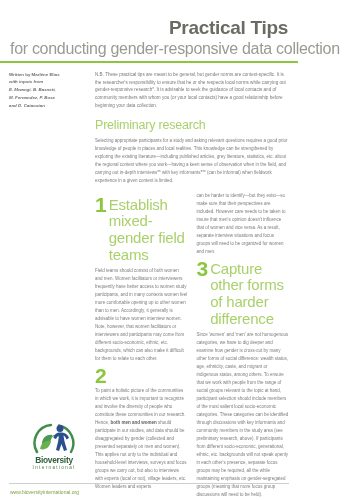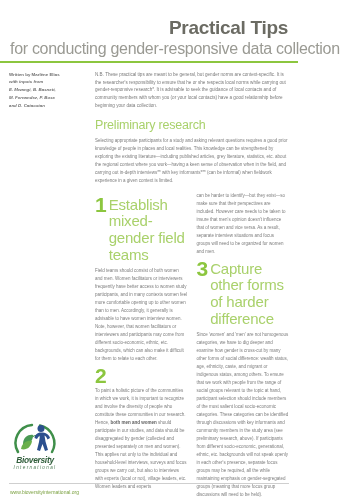--- a/index.html
+++ b/index.html
@@ -67,21 +67,21 @@
 
   
   .fn-rule{height:0.9px;background:#b7d98a;margin:6px 9px 0 66px;}
   .footnotes{padding:4px 9px 0 66px;}
   p.fn{
     font-size:4.1px;line-height:1.78;color:#8a8a8a;margin:0 0 4px 0;
   }
 
   
   .logo-wrap{
-    position:absolute;left:7px;bottom:30px;width:56px;text-align:center;font-style:italic;
+    position:absolute;left:26px;bottom:30px;width:56px;text-align:center;
   }
   .logo-mark{width:46px;height:33px;margin:0 auto;display:block;}
   .logo-name{
     font-size:8.4px;font-weight:bold;color:#2f5d3a;line-height:1;margin-top:1px;
     letter-spacing:-0.3px;
   }
   .logo-sub{
     font-size:4.6px;color:#4a7a52;letter-spacing:1.35px;margin-top:1px;
   }
 

